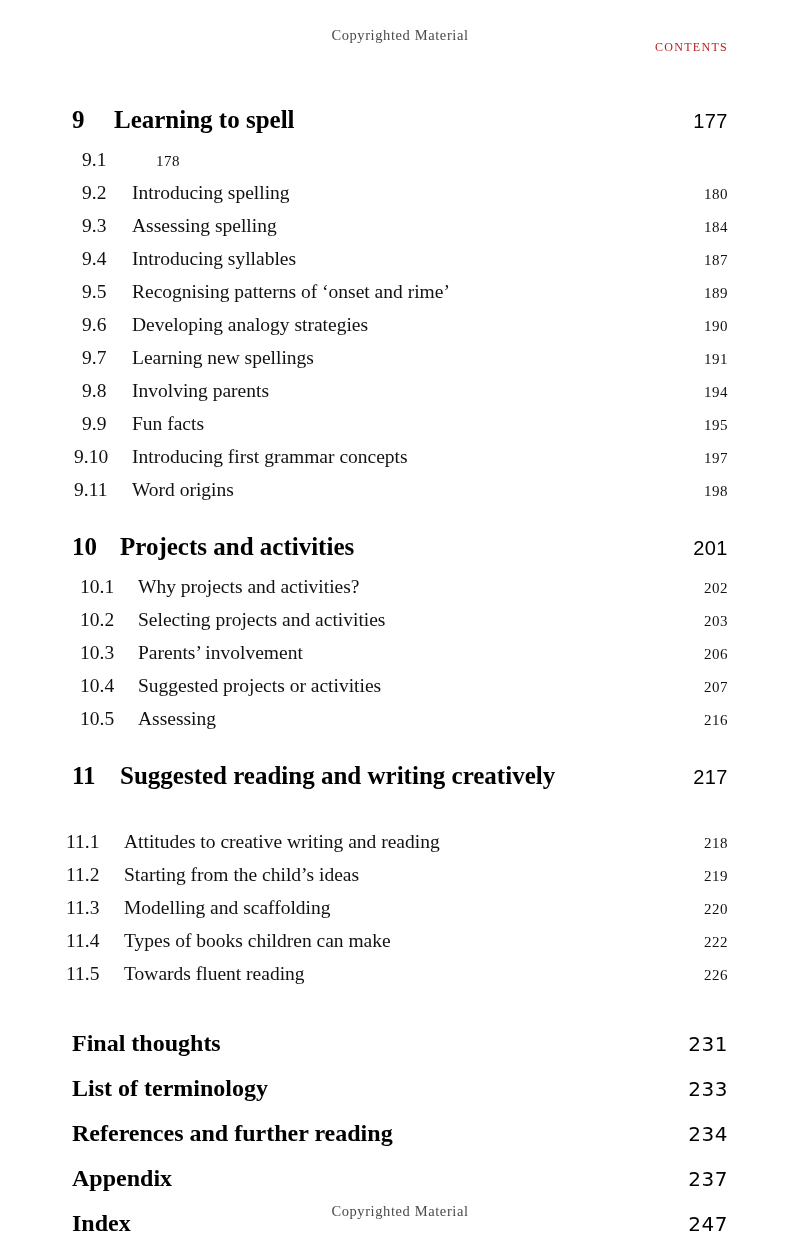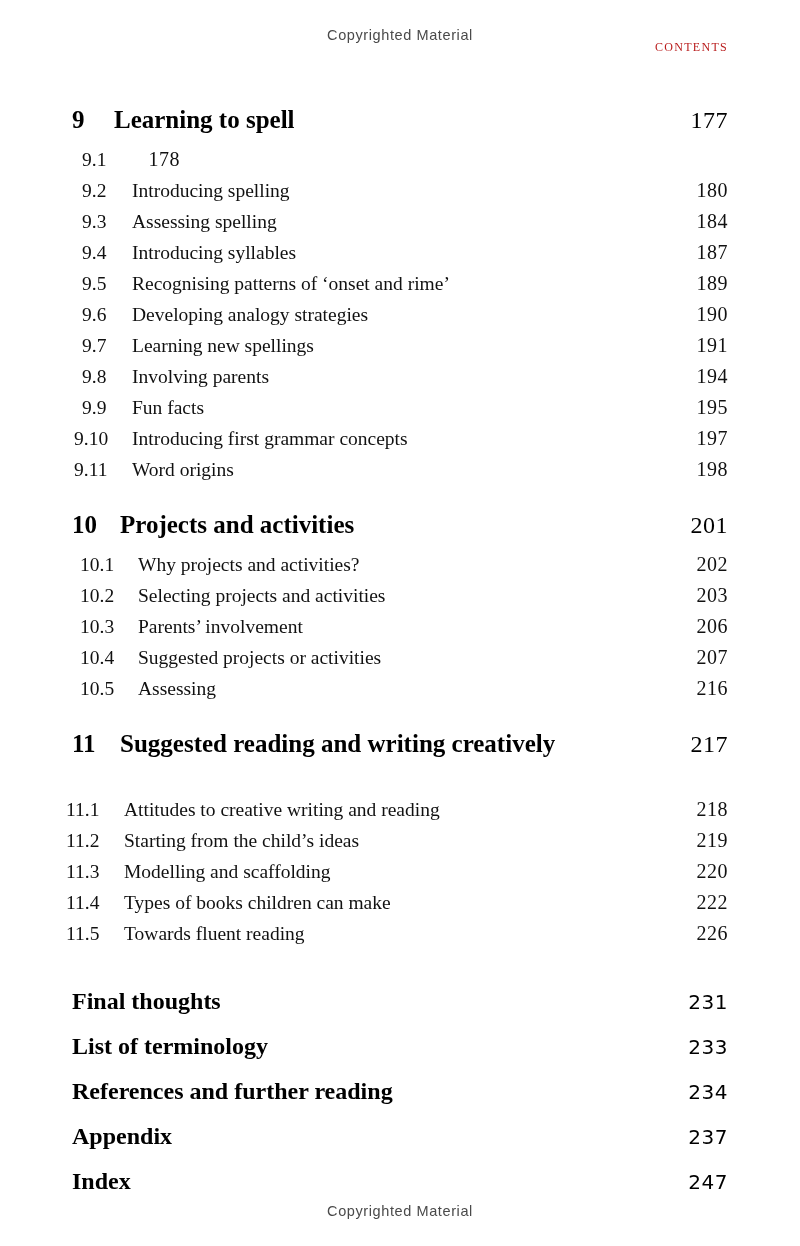--- a/index.html
+++ b/index.html
@@ -21,21 +21,21 @@
     height: 1246px;
     box-sizing: border-box;
   }
 
   
   .watermark {
     position: absolute;
     left: 0;
     width: 800px;
     text-align: center;
-    font-family: Liberation Sans, sans-serif;
+    font-family: Liberation Serif, serif;
     font-size: 14.5px;
     letter-spacing: 0.6px;
     color: #4a4a4a;
   }
   .watermark.top { top: 27px; }
   .watermark.bottom { top: 1203px; }
 
   
   .running-head {
     position: absolute;
@@ -67,23 +67,23 @@
   }
   .chapter .num {
     width: 42px;
     flex: 0 0 42px;
   }
   .chapter .title {
     flex: 1 1 auto;
   }
   .chapter .page-no {
     flex: 0 0 auto;
-    font-family: Liberation Serif, serif;
+    font-family: Liberation Sans, sans-serif;
     font-weight: normal;
-    font-size: 24px;
+    font-size: 20px;
     text-align: right;
     min-width: 52px;
     letter-spacing: 0.5px;
   }
 
   .entry {
     display: flex;
     align-items: baseline;
     font-family: Liberation Serif, serif;
     font-size: 19.5px;
@@ -96,21 +96,21 @@
     text-align: left;
   }
   .entry .label {
     flex: 1 1 auto;
     padding-left: 4px;
   }
   .entry .page-no {
     flex: 0 0 auto;
     min-width: 52px;
     text-align: right;
-    font-size: 20px;
+    font-size: 15px;
     letter-spacing: 0.5px;
   }
   .entry.indent-wide { margin-left: -8px; }
   .entry.indent-wide .num { min-width: 54px; }
 
   .group {
     margin-bottom: 4px;
   }
   .group.sec9 { margin-left: 10px; }
   .group.sec10 { margin-left: 16px; }

